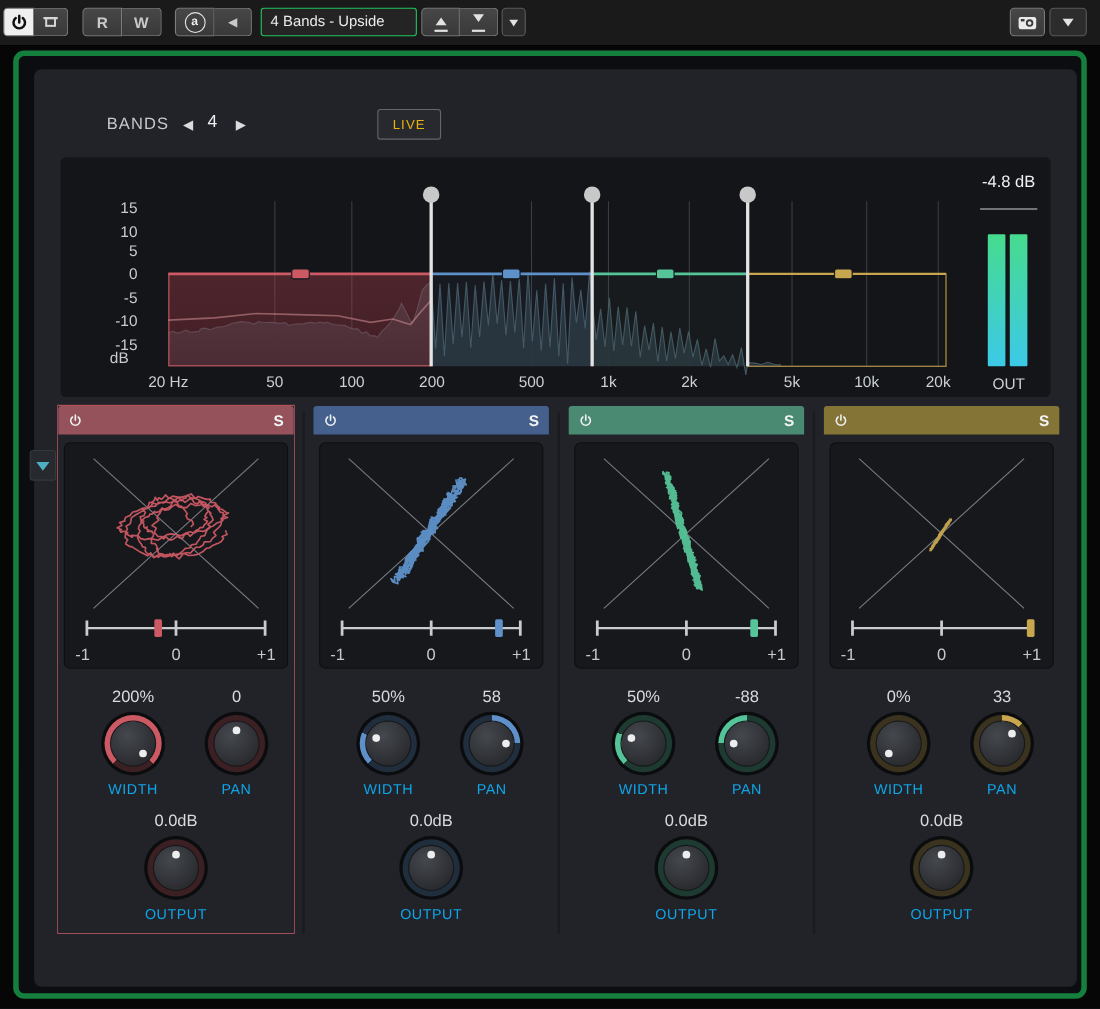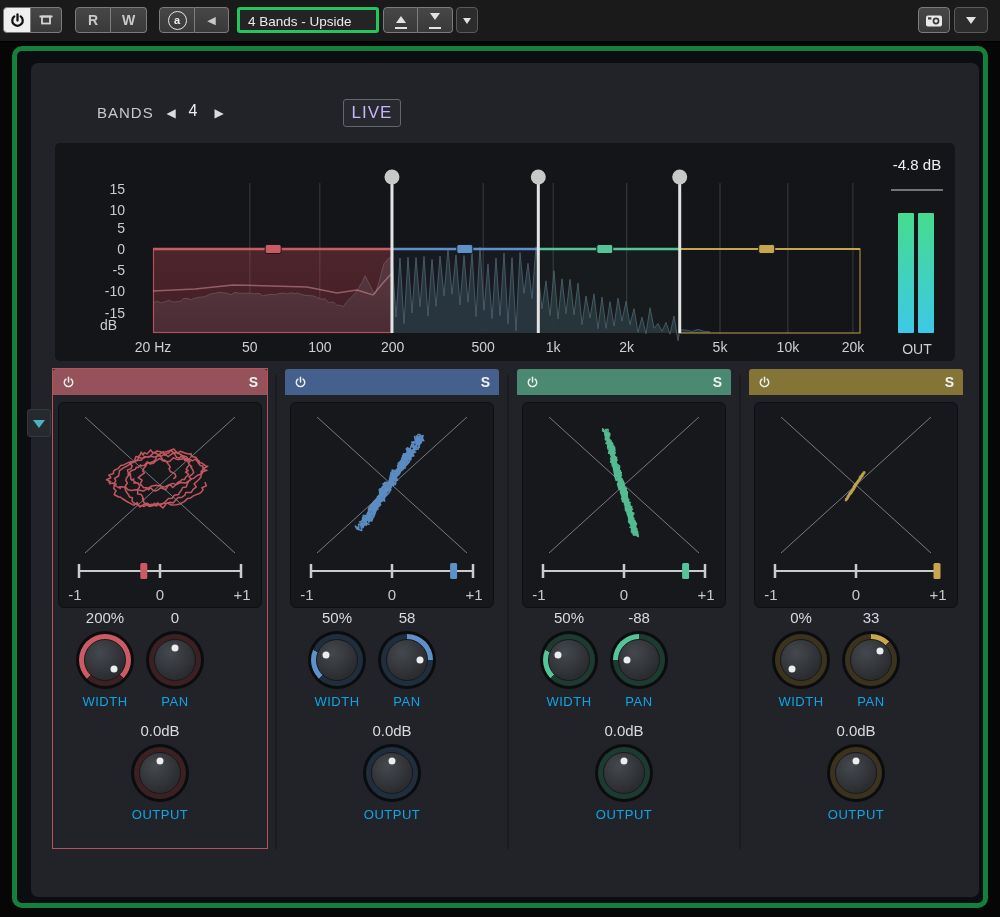--- a/index.html
+++ b/index.html
@@ -8,55 +8,55 @@
     font-family:"Liberation Sans",sans-serif;-webkit-font-smoothing:antialiased;
   }
   text{font-family:"Liberation Sans",sans-serif;}
   
   .toolbar{position:absolute;top:0;left:0;width:1000px;height:41px;background:#1a1a1a;border-bottom:1px solid #000;}
   .tbtn{position:absolute;top:7px;height:26px;box-sizing:border-box;display:flex;align-items:center;justify-content:center;
         background:linear-gradient(#474747,#393939);border:1px solid #7c7c7c;color:#c9c9c9;font-size:14px;font-weight:bold;cursor:default;}
   .tbtn.white{background:#efefef;}
   .rl{border-radius:4px 0 0 4px;} .rr{border-radius:0 4px 4px 0;border-left:none;} .ra{border-radius:4px;}
   .preset-box{position:absolute;top:7px;left:237px;width:142px;height:26px;box-sizing:border-box;background:#242424;
-        border:3px solid #22c55e;border-radius:3px;color:#ebebeb;font-size:13.5px;line-height:24px;padding:0 8px;
+        border:1px solid #22c55e;border-radius:3px;color:#ebebeb;font-size:13.5px;line-height:24px;padding:0 8px;
         white-space:nowrap;overflow:hidden;}
   .tri-down{width:0;height:0;border:5px solid transparent;border-top:7px solid #e2e2e2;margin-top:6px;}
   .tri-up{width:0;height:0;border:5px solid transparent;border-bottom:7px solid #e2e2e2;margin-bottom:2px;}
   .tri-bar{width:12px;height:2px;background:#e2e2e2;margin-top:2px;}
   .stacked{display:flex;flex-direction:column;align-items:center;justify-content:center;}
   .a-circle{width:17px;height:17px;border:1.5px solid #e4e4e4;border-radius:50%;display:flex;align-items:center;justify-content:center;
         color:#eee;font-size:11px;font-weight:bold;line-height:1;}
   
   .plugin-window{position:absolute;left:12px;top:46px;width:976px;height:862px;background:#0c0d10;border:5px solid #15803d;
         border-radius:10px;box-sizing:border-box;}
   .plugin-face{position:absolute;left:14px;top:12px;width:948px;height:834px;background:#212329;border-radius:7px;}
   
   .bands-bar{position:absolute;left:0;top:36px;width:100%;height:30px;}
   .bands-label{position:absolute;left:66px;top:5px;font-size:15px;letter-spacing:1px;color:#c7c9cc;}
   .band-arrow{position:absolute;top:4px;width:20px;height:20px;color:#d9dbdd;font-size:12px;text-align:center;line-height:20px;cursor:default;}
   .band-count{position:absolute;left:152px;top:3px;width:20px;text-align:center;font-size:16px;color:#eceeef;}
   .live-btn{position:absolute;left:312px;top:0px;width:58px;height:28px;box-sizing:border-box;background:#27292e;
-        border:1px solid #63666a;border-radius:3px;color:#c4b5fd;font-size:17px;letter-spacing:1px;
+        border:1px solid #63666a;border-radius:3px;color:#eab308;font-size:12px;letter-spacing:1px;
         display:flex;align-items:center;justify-content:center;}
   
   .spectrum-panel{position:absolute;left:24px;top:80px;width:900px;height:218px;background:#141519;border-radius:5px;}
   
   .expand-btn{position:absolute;left:10px;top:358px;width:22px;height:26px;background:#26292e;border:1px solid #35383d;
         border-radius:3px;display:flex;align-items:center;justify-content:center;}
   .expand-btn .tri{width:0;height:0;border:6px solid transparent;border-top:8px solid #4fb0c4;margin-top:7px;}
   
   .bands-row{position:absolute;left:0;top:306px;width:948px;height:484px;}
   .col-sep{position:absolute;top:6px;height:474px;width:2px;background:#1a1b1f;}
   .band-col{position:absolute;top:0;width:214px;height:479px;}
   .band-header{height:26px;border-radius:3px 3px 0 0;display:flex;align-items:center;justify-content:space-between;padding:0 9px;box-sizing:border-box;}
   .band-power{background:transparent;border:none;padding:0;display:flex;align-items:center;}
   .band-solo{background:transparent;border:none;color:#f2f3f4;font-size:14px;font-weight:bold;padding:0;font-family:"Liberation Sans",sans-serif;}
   .scope-panel{width:202px;height:204px;margin:7px auto 0;background:#17181c;border:1px solid #0e0f12;border-radius:6px;box-sizing:content-box;overflow:hidden;}
-  .knob-row{display:flex;justify-content:flex-start;padding:0 17px;margin-top:0;}
+  .knob-row{display:flex;justify-content:flex-end;padding:0 17px;margin-top:16px;gap:24px;}
   .knob-group{width:70px;text-align:center;}
   .knob-value{font-size:15px;color:#d8dadc;height:19px;line-height:19px;}
   .knob-label{font-size:13px;color:#0ea5e9;letter-spacing:.5px;margin-top:5px;}
   .knob{position:relative;width:58px;height:58px;margin:4px auto 0;border-radius:50%;background:#0b0c0e;}
   .knob .ring{position:absolute;inset:3px;border-radius:50%;}
   .knob .body{position:absolute;inset:8px;border-radius:50%;background:radial-gradient(circle at 38% 32%,#45484e,#2a2c30 72%);border:1px solid #17181b;}
   .knob .dot{position:absolute;width:7px;height:7px;border-radius:50%;background:#ecedee;left:50%;top:50%;transform:translate(-50%,-50%);}
   .output-group{width:70px;margin:12px auto 0;text-align:center;}
   
   .plugin-footer{position:absolute;left:2px;top:790px;width:944px;height:44px;background:#2b2b2e;border-radius:4px 4px 8px 8px;

